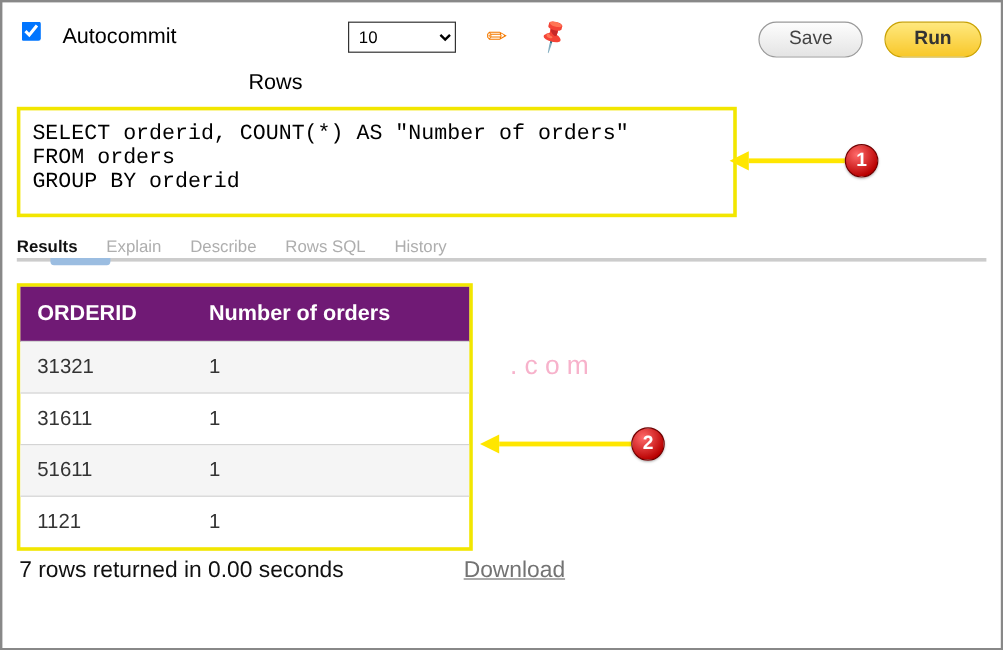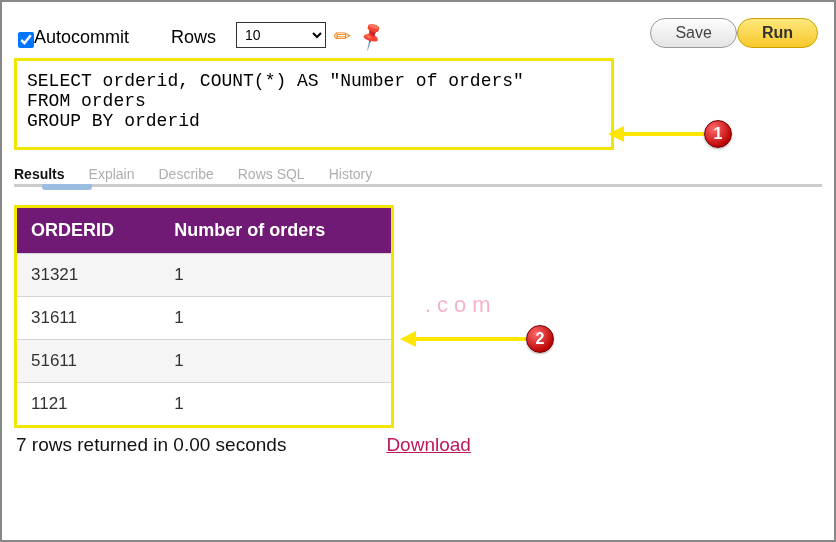--- a/index.html
+++ b/index.html
@@ -1,20 +1,20 @@
 <!DOCTYPE html>
 <html><head>
 <meta charset="utf-8">
 <style>
   * { box-sizing: border-box; margin: 0; padding: 0; }
   body { font-family: Arial, Helvetica, sans-serif; background: #fff; width: 836px; height: 542px; position: relative; overflow: hidden; border: 2px solid #888; }
   .outer { padding: 10px 12px; position: relative; }
-  .toolbar { display: flex; align-items: flex-end; gap: 0; padding: 6px 4px 10px; }
+  .toolbar { display: flex; align-items: flex-start; gap: 18px; padding: 6px 4px 10px; }
   .ac-label { font-size: 18px; padding-top:2px; }
-  .rows-label { font-size: 18px; margin-left: 42px; }
+  .rows-label { font-size: 18px; margin-left: 42px; margin-top: 40px; }
   .rows-select { width: 90px; height: 26px; font-size: 14px; border: 1px solid #333; background: #fff; padding: 0 4px; margin-left: 20px; }
   .marker-icon { transform: rotate(-45deg); display:inline-block; font-size: 20px; color: #f47a00; margin-left: 8px;}
   .pin-icon { display:inline-block; transform: rotate(-30deg); font-size: 20px; color: #888; margin-left: 8px;}
   .spacer { flex: 1; }
   .btn { height: 30px; border-radius: 16px; font-size: 16px; padding: 0 24px; cursor: pointer; border:1px solid #999;}
   .btn-save { background: linear-gradient(#fdfdfd,#e4e4e4); color:#444; }
   .btn-run { background: linear-gradient(#ffe87e,#f8c82a); color:#333; font-weight: bold; border-color:#c9a100; border-width:1.5px;}
   .sql-box { border: 3px solid #f2e600; background: #fff; padding: 10px 10px 16px; font-family: "Courier New", monospace; font-size: 18px; white-space: pre; margin-bottom: 8px; width: 600px; position: relative; }
   .tabs { display:flex; gap: 24px; font-size: 14px; padding: 8px 0 2px; color:#aeaeae; border-bottom: 3px solid #ccc; width: 808px;}
   .tab { cursor:pointer; }
@@ -23,21 +23,21 @@
   .watermark { position:absolute; left:100px; top:230px; font-size:54px; font-weight:bold; pointer-events:none; letter-spacing:-3px; font-family: Arial, sans-serif; opacity:0.9; z-index:0;}
   .watermark span:nth-child(1){color:#f7b2cb}.watermark span:nth-child(2){color:#7fd27f}.watermark span:nth-child(3){color:#ffd24a}.watermark span:nth-child(4){color:#7fb8ff}.watermark span:nth-child(5){color:#c4a0f3}.watermark span:nth-child(6){color:#7fd2d2}.watermark span:nth-child(7){color:#f3a0c7}.watermark span:nth-child(8){color:#ffe08a}.watermark span:nth-child(9){color:#7fd27f}
   .wm-com { position:absolute; left:423px; top:290px; font-size:22px; color:#f7b2cb; letter-spacing:6px; z-index:0;}
   .results-area { position:relative; margin-top:18px; }
   .result-box { border: 3px solid #f2e600; width: 380px; background: rgba(255,255,255,0.85); position:relative; z-index:1;}
   table.res { width:100%; border-collapse: collapse; font-size: 17px; }
   table.res th { background:#701a75; color:#fff; text-align:left; padding:12px 14px; font-size:18px; font-weight:bold;}
   table.res td { padding:11px 14px; border-top:1px solid #d4d4d4; color:#333;}
   table.res tr:nth-child(even) td { background:#f5f5f5; }
   .statusbar { font-size:19px; padding:6px 2px 0; color:#111; display:flex; gap:60px; align-items:center;}
-  .dl { color:#be185d; text-decoration:underline; margin-left:40px;}
+  .dl { color:#737373; text-decoration:underline; margin-left:40px;}
   .callout { position:absolute; display:flex; align-items:center; z-index:3;}
   .callout .arrow-line { height:4px; background:#ffe600; flex:0 0 auto;}
   .callout .arrow-head { width:0;height:0;border-top:8px solid transparent;border-bottom:8px solid transparent;border-right:16px solid #ffe600; }
   .callout .bubble { width:28px;height:28px; background:radial-gradient(circle at 35% 30%, #ff6a6a, #b80000 75%); border-radius:50%; color:#fff; font-weight:bold; display:flex; align-items:center; justify-content:center; font-size:16px; border:1px solid #700000; box-shadow:0 1px 2px rgba(0,0,0,0.3);}
   input[type=checkbox]{ width:16px; height:16px; }
 </style>
 </head>
 <body>
 
 <div class="outer">

